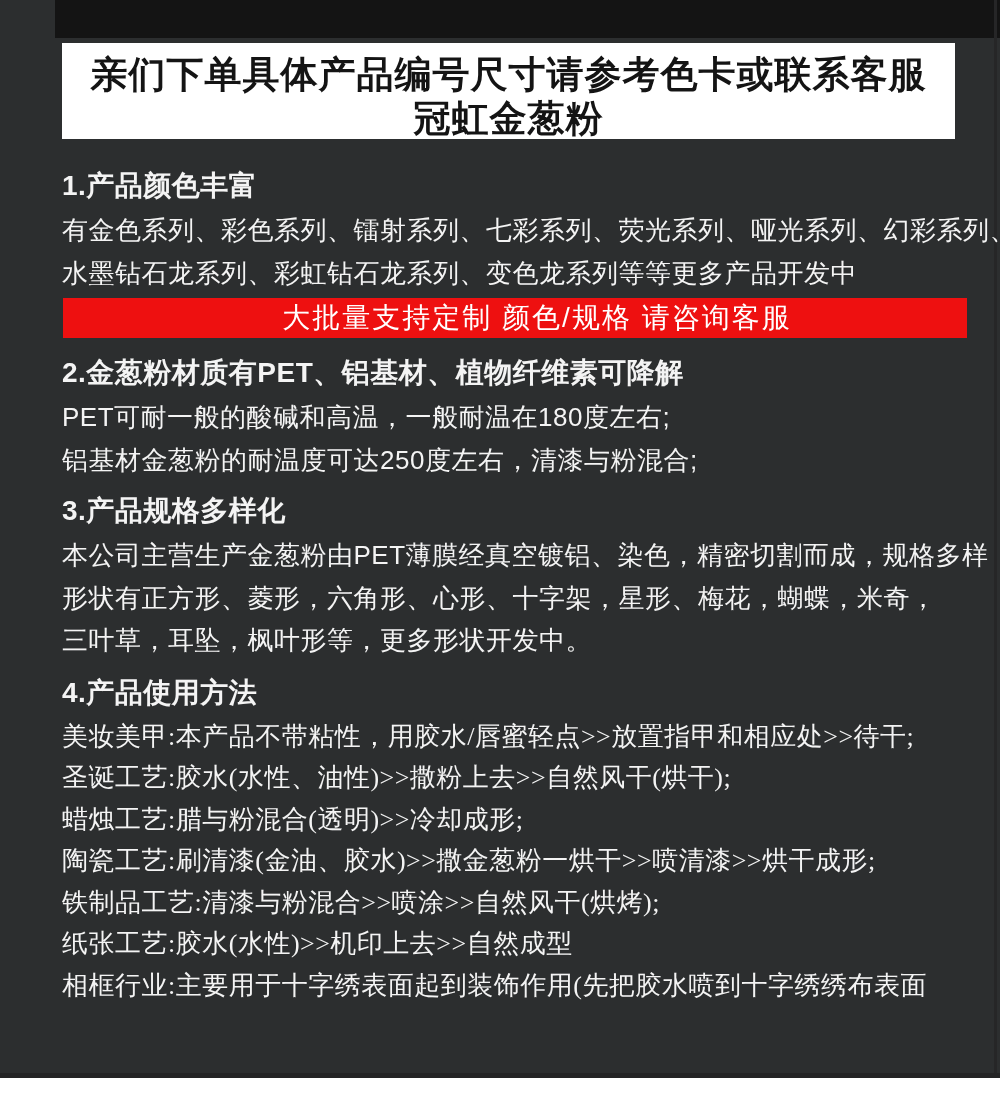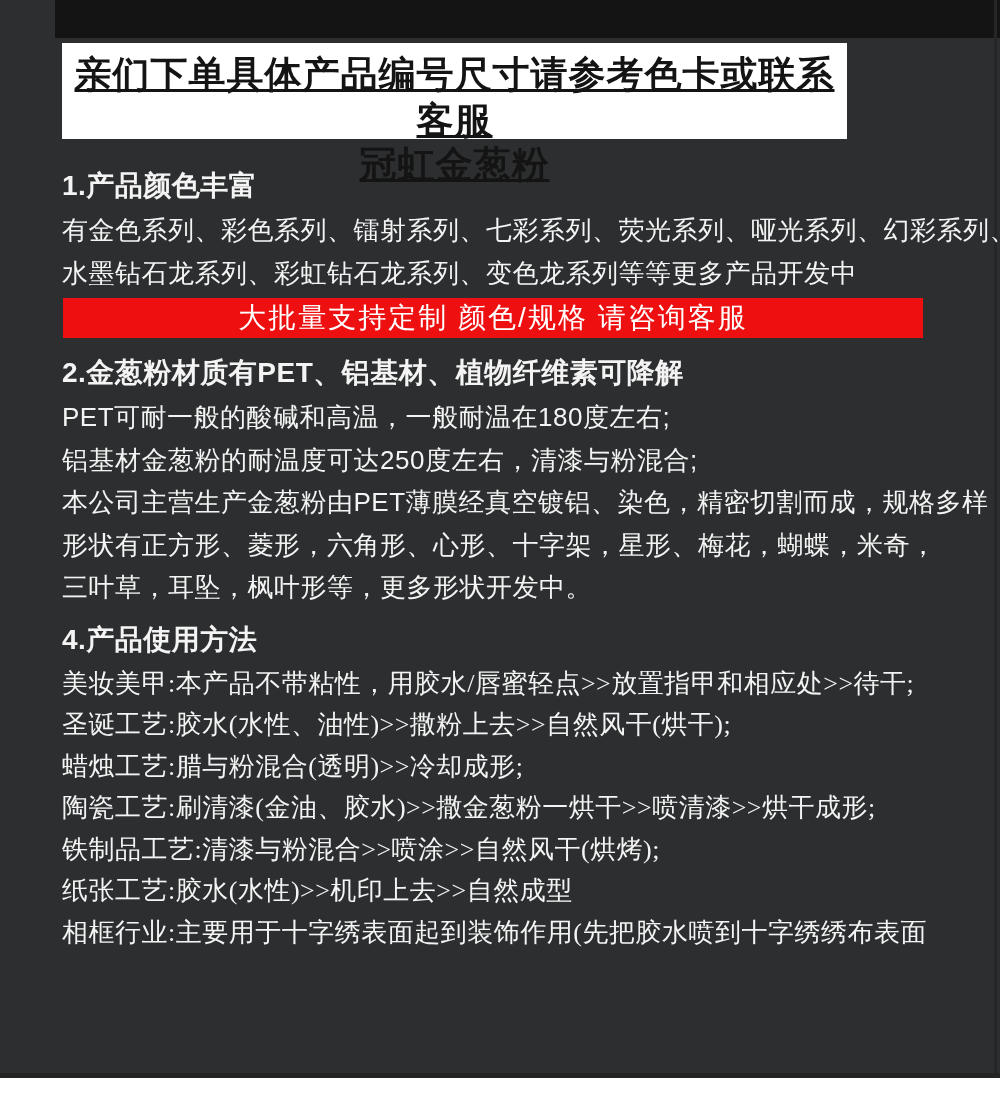--- a/index.html
+++ b/index.html
@@ -12,36 +12,36 @@
   }
   .top-band {
     position:absolute; left:55px; top:0; right:0; height:38px;
     background:#141414;
   }
   .right-edge {
     position:absolute; right:3px; top:0; width:3px; height:1073px;
     background:#262627;
   }
   .title-box {
-    position:absolute; left:62px; top:43px; width:785px; height:96px;
-    background:#ffffff; color:#141414; font-weight:bold; text-align:center;text-decoration:underline;
+    position:absolute; left:62px; top:43px; width:893px; height:96px;
+    background:#ffffff; color:#141414; font-weight:bold; text-align:center;
   }
   .title-line1 { font-size:37px; line-height:46px; padding-top:9px; letter-spacing:1px; }
   .title-line2 { font-size:37px; line-height:42px; letter-spacing:1px; }
   .content {
     position:absolute; left:62px; top:163px; width:880px;
     color:#f4f4f4;
   }
   .sec-title { font-size:28px; font-weight:bold; line-height:46px; letter-spacing:0.5px; }
   .line { font-size:26px; font-weight:normal; line-height:42.5px; letter-spacing:0.5px; white-space:nowrap; }
   .sec4 .line { line-height:41.5px;font-family:Liberation Serif, serif; }
   .banner {
     margin-top:4px; margin-left:1px; width:860px; height:40px;
     background:#ee1010; color:#ffffff;
-    font-size:28px; line-height:40px; text-align:center; letter-spacing:2px;
+    font-size:28px; line-height:40px; text-align:center; letter-spacing:2px;padding-left:44px;
   }
   .mt-sec2 { margin-top:12px; }
   .mt-sec3 { margin-top:7px; }
   .mt-sec4 { margin-top:8px; }
   .bottom-line {
     position:absolute; left:0; right:0; top:1073px; height:5px;
     background:#242425;
   }
   .bottom-strip {
     position:absolute; left:0; right:0; bottom:0; height:21px;
@@ -70,20 +70,21 @@
       <div class="banner">大批量支持定制 颜色/规格 请咨询客服</div>
     </div>
 
     <div class="sec sec2">
       <div class="sec-title mt-sec2">2.金葱粉材质有PET、铝基材、植物纤维素可降解</div>
       <div class="line">PET可耐一般的酸碱和高温，一般耐温在180度左右;</div>
       <div class="line">铝基材金葱粉的耐温度可达250度左右，清漆与粉混合;</div>
     </div>
 
     <div class="sec sec3">
+      <div class="sec-title mt-sec3">3.产品规格多样化</div>
       <div class="line">本公司主营生产金葱粉由PET薄膜经真空镀铝、染色，精密切割而成，规格多样，</div>
       <div class="line">形状有正方形、菱形，六角形、心形、十字架，星形、梅花，蝴蝶，米奇，</div>
       <div class="line">三叶草，耳坠，枫叶形等，更多形状开发中。</div>
     </div>
 
     <div class="sec sec4">
       <div class="sec-title mt-sec4">4.产品使用方法</div>
       <div class="line">美妆美甲:本产品不带粘性，用胶水/唇蜜轻点&gt;&gt;放置指甲和相应处&gt;&gt;待干;</div>
       <div class="line">圣诞工艺:胶水(水性、油性)&gt;&gt;撒粉上去&gt;&gt;自然风干(烘干);</div>
       <div class="line">蜡烛工艺:腊与粉混合(透明)&gt;&gt;冷却成形;</div>

